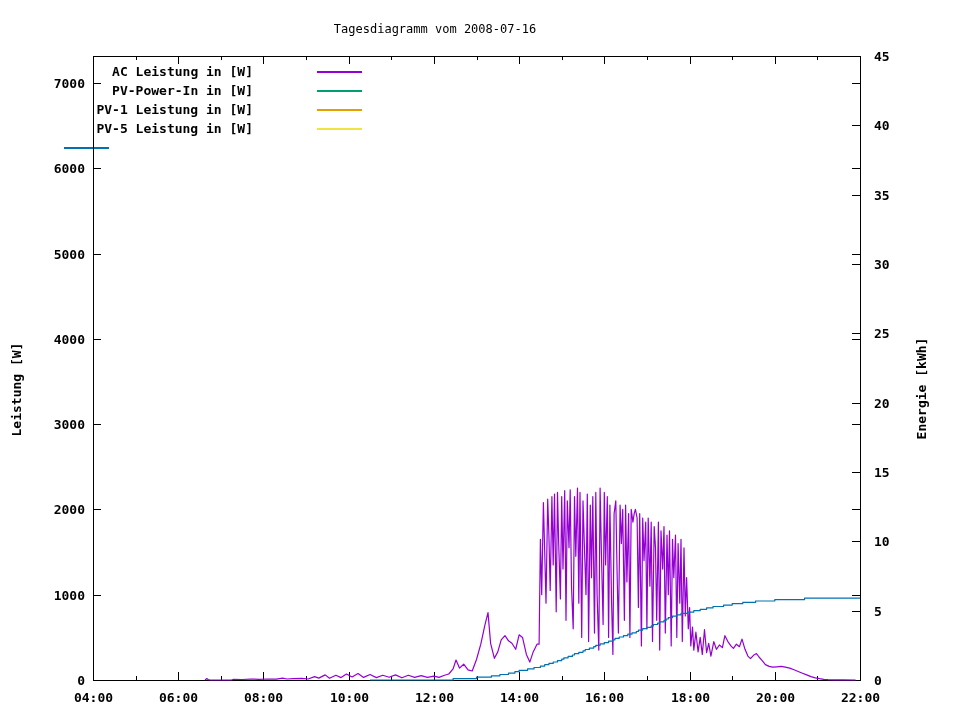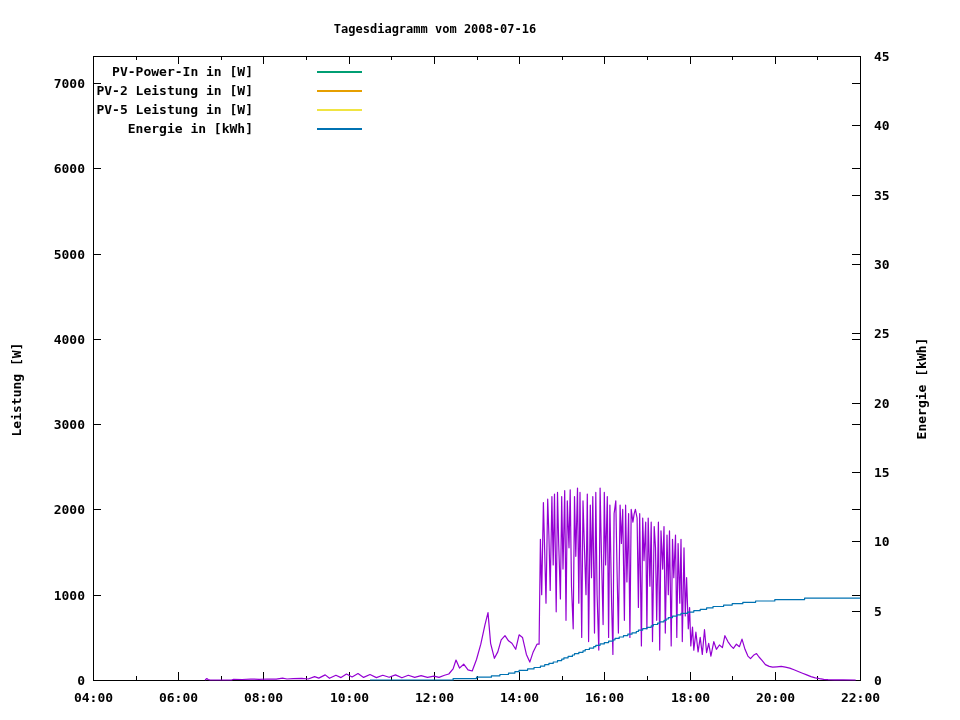--- a/index.html
+++ b/index.html
@@ -2,21 +2,21 @@
 <html><head>
 <meta charset="utf-8">
 <style>
   html,body{margin:0;padding:0;background:#fff;}
   #screen{
     position:relative;width:960px;height:720px;background:#ffffff;overflow:hidden;
     font-family:"DejaVu Sans Mono","Liberation Mono",monospace;color:#000;
   }
   .ttl{
     position:absolute;top:22px;left:435px;transform:translateX(-50%);
-    font-size:12px;font-weight:bold;white-space:nowrap;
+    font-size:12px;font-weight:normal;white-space:nowrap;
   }
   #legend{position:absolute;top:62px;left:0;}
   .lrow{display:flex;align-items:center;height:19px;}
   .llabel{display:block;width:253px;text-align:right;font-size:13px;font-weight:bold;white-space:pre;}
   .lswatch{display:block;width:45px;height:2px;margin-left:64px;}
   .vlabel{
     position:absolute;width:220px;text-align:center;font-size:13px;font-weight:bold;
     white-space:nowrap;
   }
   #ylab{left:-94px;top:382px;transform:rotate(-90deg);}
@@ -25,33 +25,36 @@
   svg text{font-family:"DejaVu Sans Mono","Liberation Mono",monospace;font-size:13px;font-weight:bold;fill:#000;}
 </style>
 </head>
 <body>
 
 <div id="screen">
   <div class="ttl">Tagesdiagramm vom 2008-07-16</div>
 
   <div id="legend">
     <div class="lrow">
+      <span class="llabel">AC Leistung in [W]</span>
+      <span class="lswatch" style="background: rgb(148, 0, 211);"></span>
+    </div>
+    <div class="lrow">
       <span class="llabel">PV-Power-In in [W]</span>
       <span class="lswatch" style="background: rgb(0, 158, 115);"></span>
     </div>
     <div class="lrow">
-      <span class="llabel">PV-2 Leistung in [W]</span>
+      <span class="llabel">PV-1 Leistung in [W]</span>
       <span class="lswatch" style="background: rgb(230, 159, 0);"></span>
     </div>
     <div class="lrow">
       <span class="llabel">PV-5 Leistung in [W]</span>
       <span class="lswatch" style="background: rgb(240, 228, 66);"></span>
     </div>
     <div class="lrow">
-      <span class="llabel">Energie in [kWh]</span>
       <span class="lswatch" style="background: rgb(0, 114, 178);"></span>
     </div>
   </div>
 
   <div id="ylab" class="vlabel">Leistung [W]</div>
   <div id="y2lab" class="vlabel">Energie [kWh]</div>
 
   <svg id="plot" width="960" height="720">
       <rect x="93.5" y="56.5" width="767" height="624" fill="none" stroke="#000" stroke-width="1" shape-rendering="crispEdges"></rect>
       <line x1="93.5" y1="680" x2="93.5" y2="672" stroke="#000" stroke-width="1" shape-rendering="crispEdges"></line>

